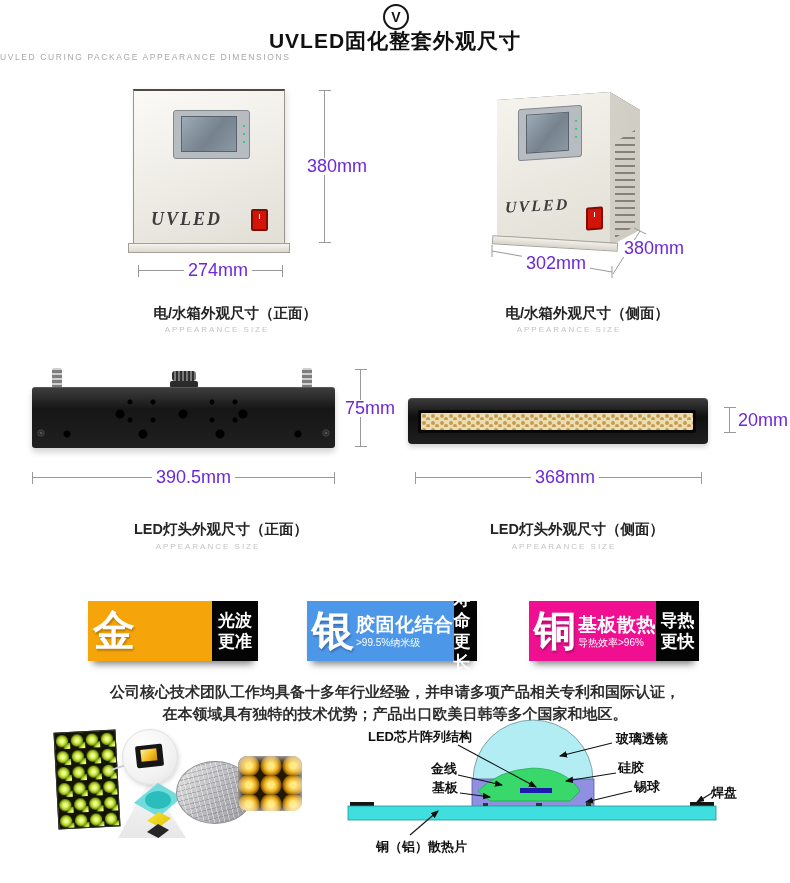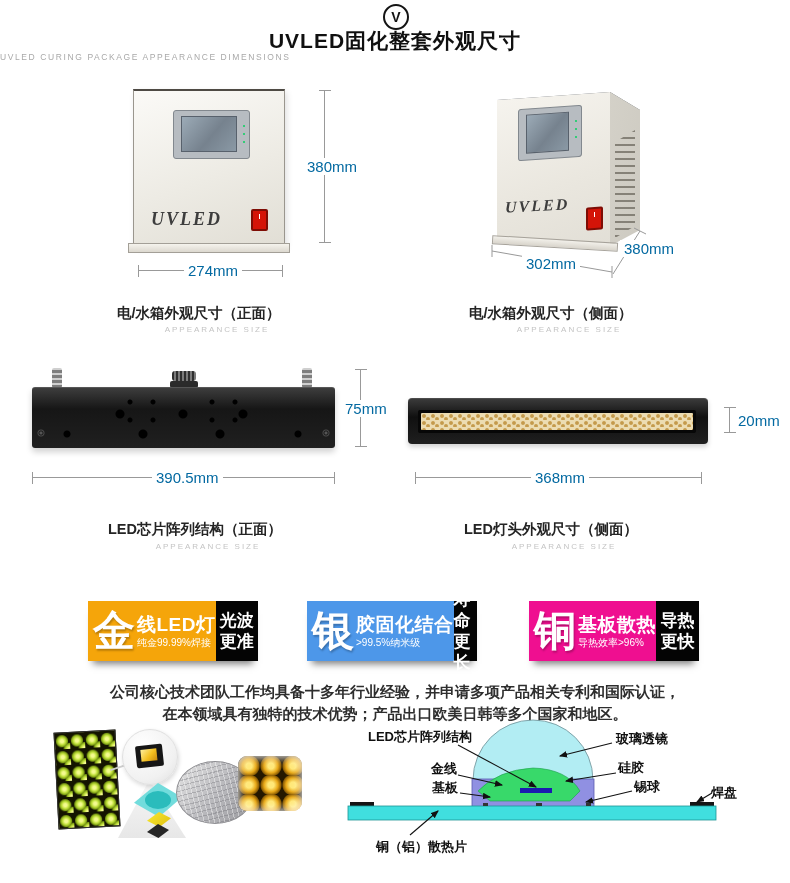--- a/index.html
+++ b/index.html
@@ -15,25 +15,25 @@
   .subtitle{position:absolute;left:0;right:0;top:52px;font-size:8.5px;
             letter-spacing:1.6px;color:#a9a9a9;}
 
   
   .dimv{position:absolute;width:0;border-left:1px solid #999;}
   .dimv::before,.dimv::after{content:"";position:absolute;left:-6px;width:12px;height:1px;background:#999;}
   .dimv::before{top:0}.dimv::after{bottom:0}
   .dimh{position:absolute;height:0;border-top:1px solid #999;}
   .dimh::before,.dimh::after{content:"";position:absolute;top:-6px;width:1px;height:12px;background:#999;}
   .dimh::before{left:0}.dimh::after{right:0}
-  .dim-label{position:absolute;background:#fff;color:#0369a1;font-size:15px;
+  .dim-label{position:absolute;background:#fff;color:#6d28d9;font-size:18px;
              padding:1px 4px;white-space:nowrap;line-height:15px;}
 
   
-  .caption{position:absolute;width:200px;text-align:left;font-size:14.5px;font-weight:bold;color:#242424;}
+  .caption{position:absolute;width:200px;text-align:right;font-size:14.5px;font-weight:bold;color:#242424;}
   .caption-en{position:absolute;width:200px;text-align:center;font-size:8px;letter-spacing:2px;color:#c4c4c4;}
 
   
   .boxf{position:absolute;left:133px;top:89px;width:150px;height:154px;
         background:linear-gradient(160deg,#fbfaf7,#edebe4 55%,#e1ded5);
         border:1px solid #9a968e;border-top:2px solid #4e4a44;box-shadow:2px 3px 6px rgba(0,0,0,.12);}
   .screen{position:absolute;background:#b7bcc1;border:1px solid #82888e;border-radius:3px;}
   .screen-inner{position:absolute;left:7px;top:5px;right:12px;bottom:6px;border:1px solid #58616c;
         background:linear-gradient(130deg,#9cabb7,#76828e 55%,#8a99a5);}
   .screen-leds{position:absolute;right:4px;top:10px;width:2px;height:22px;
@@ -230,32 +230,28 @@
   <div class="lamps-body">
     <div class="lamps-frame">
       <div class="lamps-strip"></div>
     </div>
   </div>
   <div class="dimv" style="left:729px;top:407px;height:26px;"></div>
   <div class="dim-label" style="left:734px;top:412px;">20mm</div>
   <div class="dimh" style="left:415px;top:477px;width:287px;"></div>
   <div class="dim-label" style="left:531px;top:469px;">368mm</div>
 
-  <div class="caption" style="left:108px;top:520px;">LED芯片阵列结构（正面）</div>
+  <div class="caption" style="left:108px;top:520px;">LED灯头外观尺寸（正面）</div>
   <div class="caption-en" style="left:108px;top:542px;">APPEARANCE SIZE</div>
   <div class="caption" style="left:464px;top:520px;">LED灯头外观尺寸（侧面）</div>
   <div class="caption-en" style="left:464px;top:542px;">APPEARANCE SIZE</div>
 
   <div class="badge gold" style="left:88px;">
     <div class="badge-main">
       <span class="badge-char">金</span>
-      <span class="badge-col">
-        <span class="badge-headline">线LED灯</span>
-        <span class="badge-subline">纯金99.99%焊接</span>
-      </span>
     </div>
     <div class="badge-tag">
       <span>光波</span>
       <span>更准</span>
     </div>
   </div>
   <div class="badge silver" style="left:307px;">
     <div class="badge-main">
       <span class="badge-char">银</span>
       <span class="badge-col">

